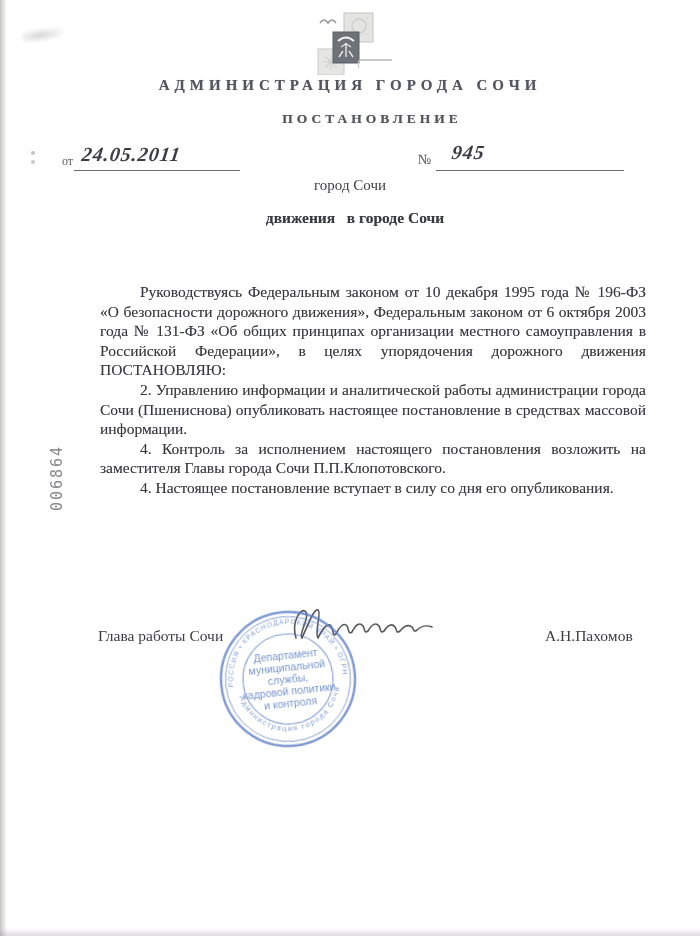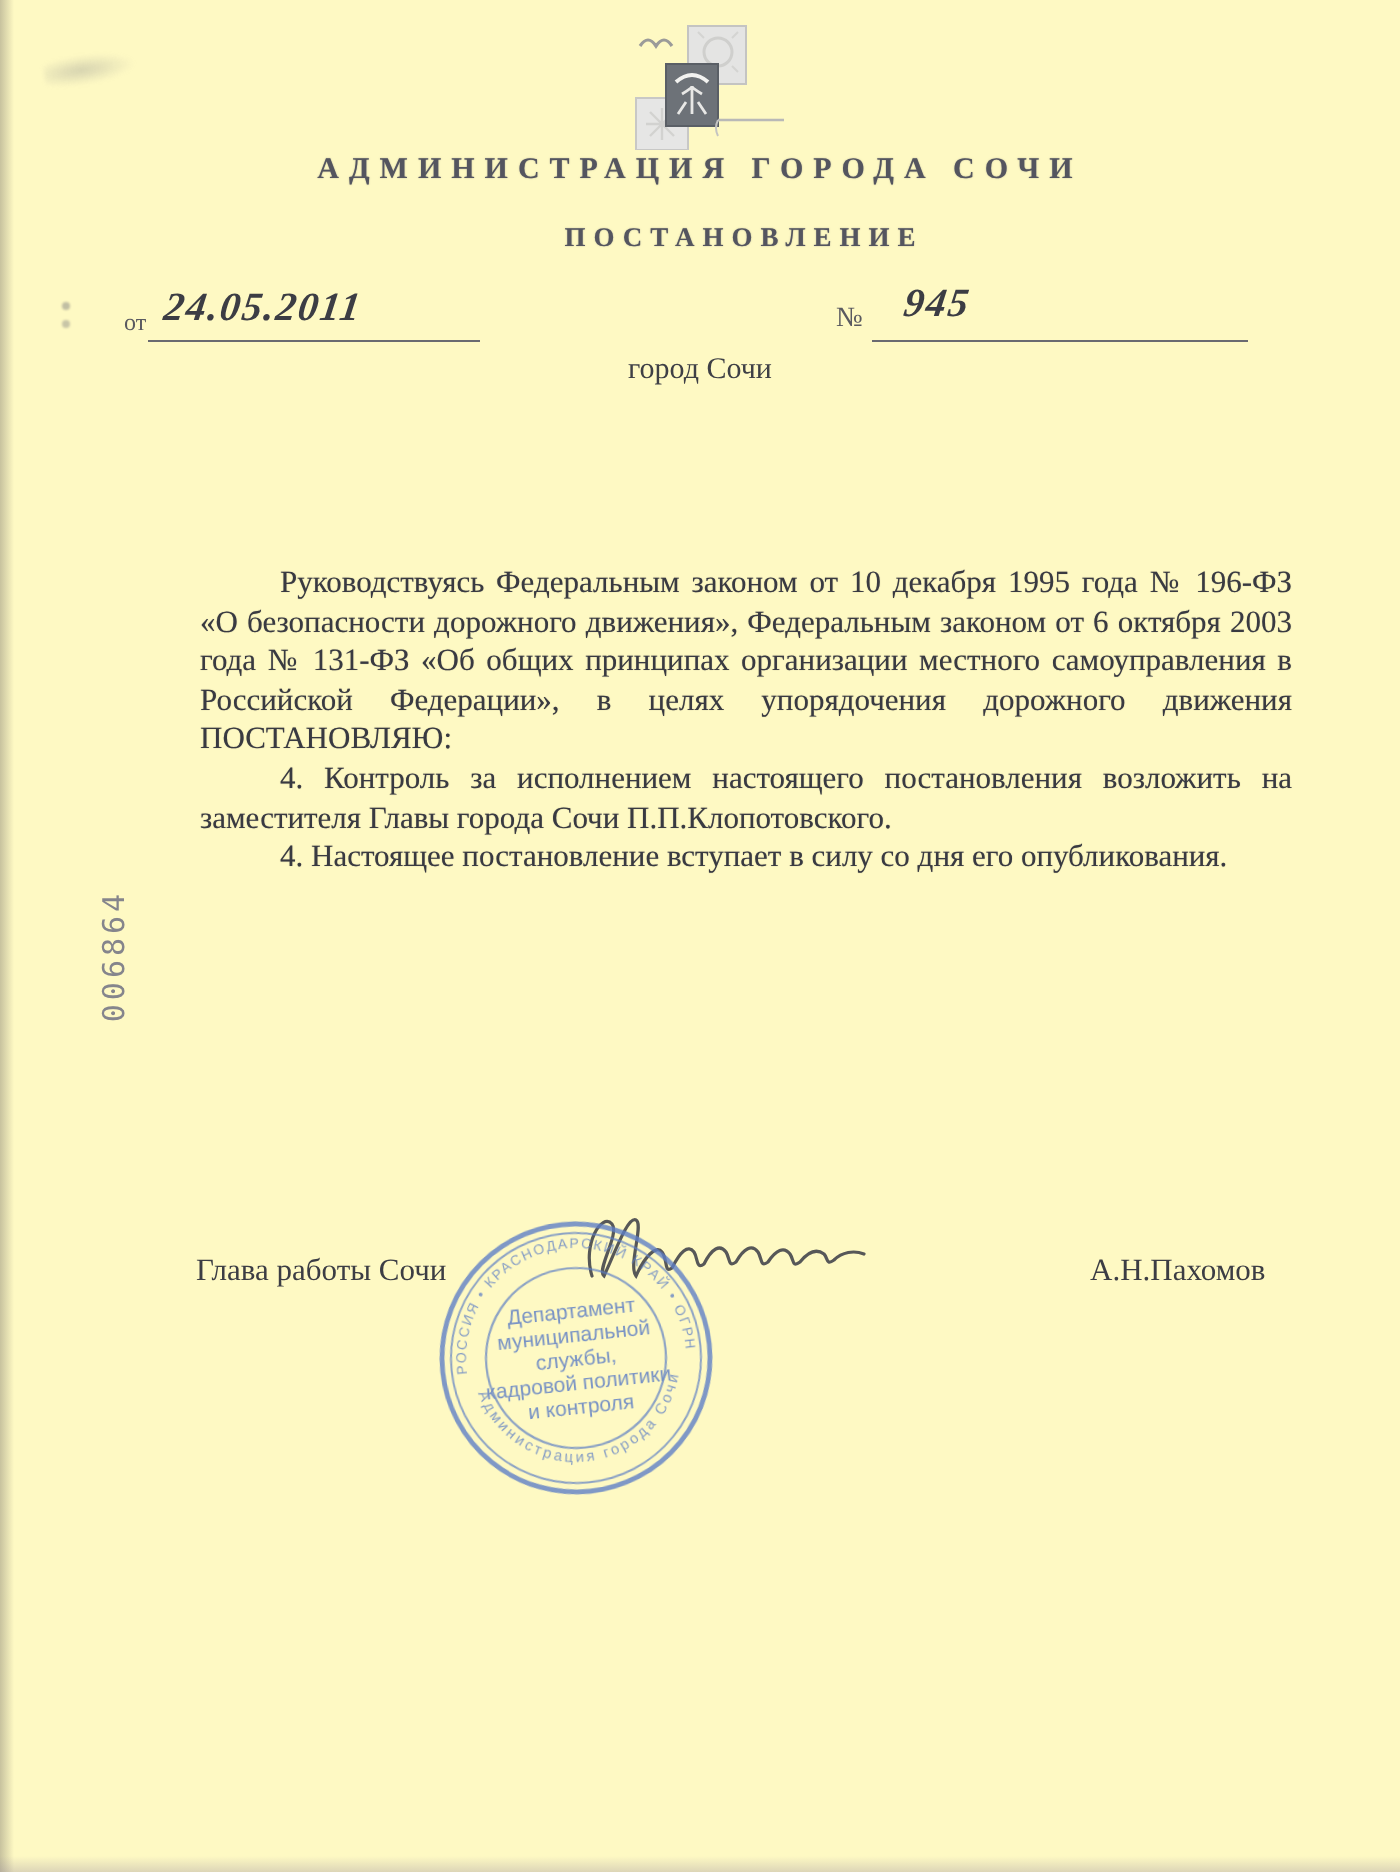--- a/index.html
+++ b/index.html
@@ -2,21 +2,21 @@
 <html><head>
 <meta charset="utf-8">
 <style>
   html,body{margin:0;padding:0;}
   body{
     width:700px;height:936px;position:relative;overflow:hidden;
     background:#efede9;
     font-family:"Liberation Serif","DejaVu Serif",serif;
   }
   .doc{
-    position:absolute;inset:0;background:#fef9c3;
+    position:absolute;inset:0;background:#ffffff;
   }
   .edge-left{position:absolute;left:0;top:0;bottom:0;width:7px;
     background:linear-gradient(90deg,rgba(110,104,98,.38),rgba(110,104,98,0));}
   .edge-bottom{position:absolute;left:0;right:0;bottom:0;height:8px;
     background:linear-gradient(0deg,rgba(150,138,158,.32),rgba(150,138,158,0));}
   .artifact-smudge{position:absolute;left:22px;top:27px;width:46px;height:15px;
     background:radial-gradient(ellipse at 40% 50%,rgba(140,140,140,.35),rgba(140,140,140,0) 70%);
     transform:rotate(-8deg);filter:blur(1px);}
   .artifact-dots{position:absolute;left:31px;top:151px;width:4px;height:4px;border-radius:50%;
     background:rgba(120,120,125,.45);box-shadow:0 9px 0 rgba(120,120,125,.4);filter:blur(.4px);}
@@ -108,24 +108,26 @@
   <span class="date-hand">24.05.2011</span>
   <span class="date-line"></span>
 
   <span class="num-label">№</span>
   <span class="num-hand">945</span>
   <span class="num-line"></span>
 
   <div class="city">город Сочи</div>
 
   <div class="title">
+    <div>движения  в городе Сочи</div>
   </div>
 
   <div class="body-text">
     <p>Руководствуясь Федеральным законом от 10 декабря 1995 года № 196-ФЗ «О безопасности дорожного движения», Федеральным законом от 6 октября 2003 года № 131-ФЗ «Об общих принципах организации местного самоуправления в Российской Федерации», в целях упорядочения дорожного движения ПОСТАНОВЛЯЮ:</p>
+    <p>2. Управлению информации и аналитической работы администрации города Сочи (Пшениснова) опубликовать настоящее постановление в средствах массовой информации.</p>
     <p>4. Контроль за исполнением настоящего постановления возложить на заместителя Главы города Сочи П.П.Клопотовского.</p>
     <p>4. Настоящее постановление вступает в силу со дня его опубликования.</p>
   </div>
 
   <span class="sig-position">Глава работы Сочи</span>
   <span class="sig-name">А.Н.Пахомов</span>
 
   <svg class="sig-script" viewBox="0 0 158 50">
     <path d="M10,40 C5,24 15,8 20,14 C24,19 12,37 16,40
              C22,27 28,10 32,12 C36,14 28,35 32,40

